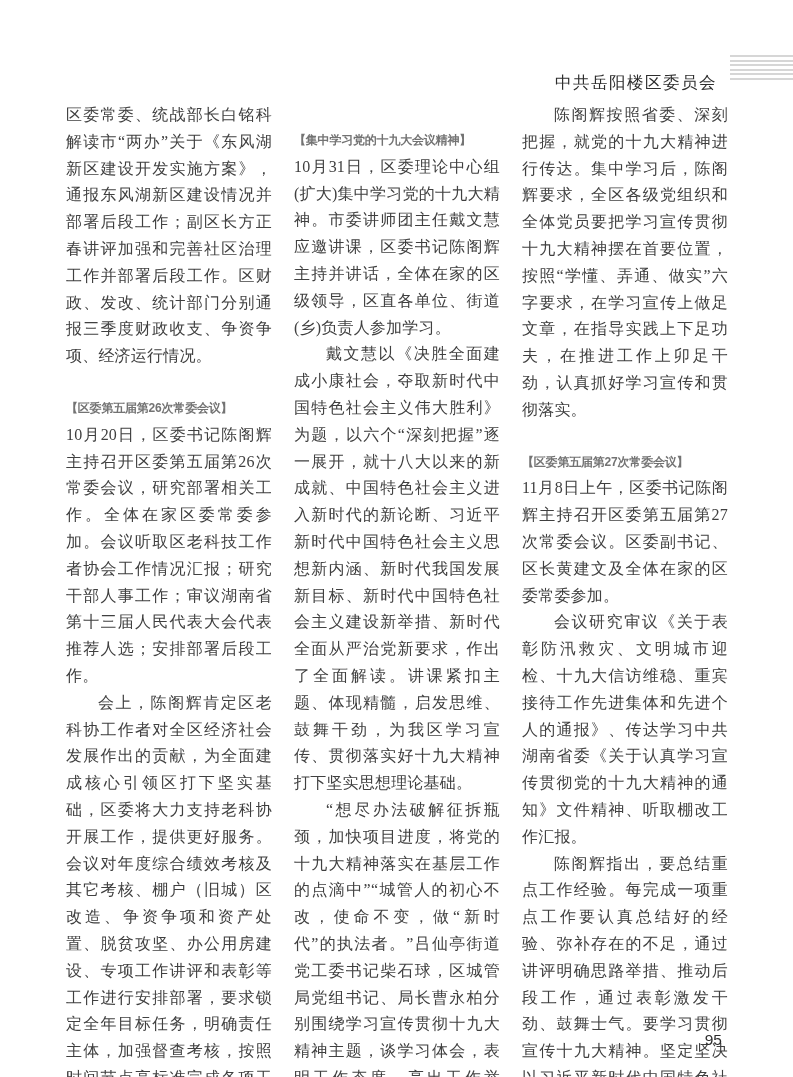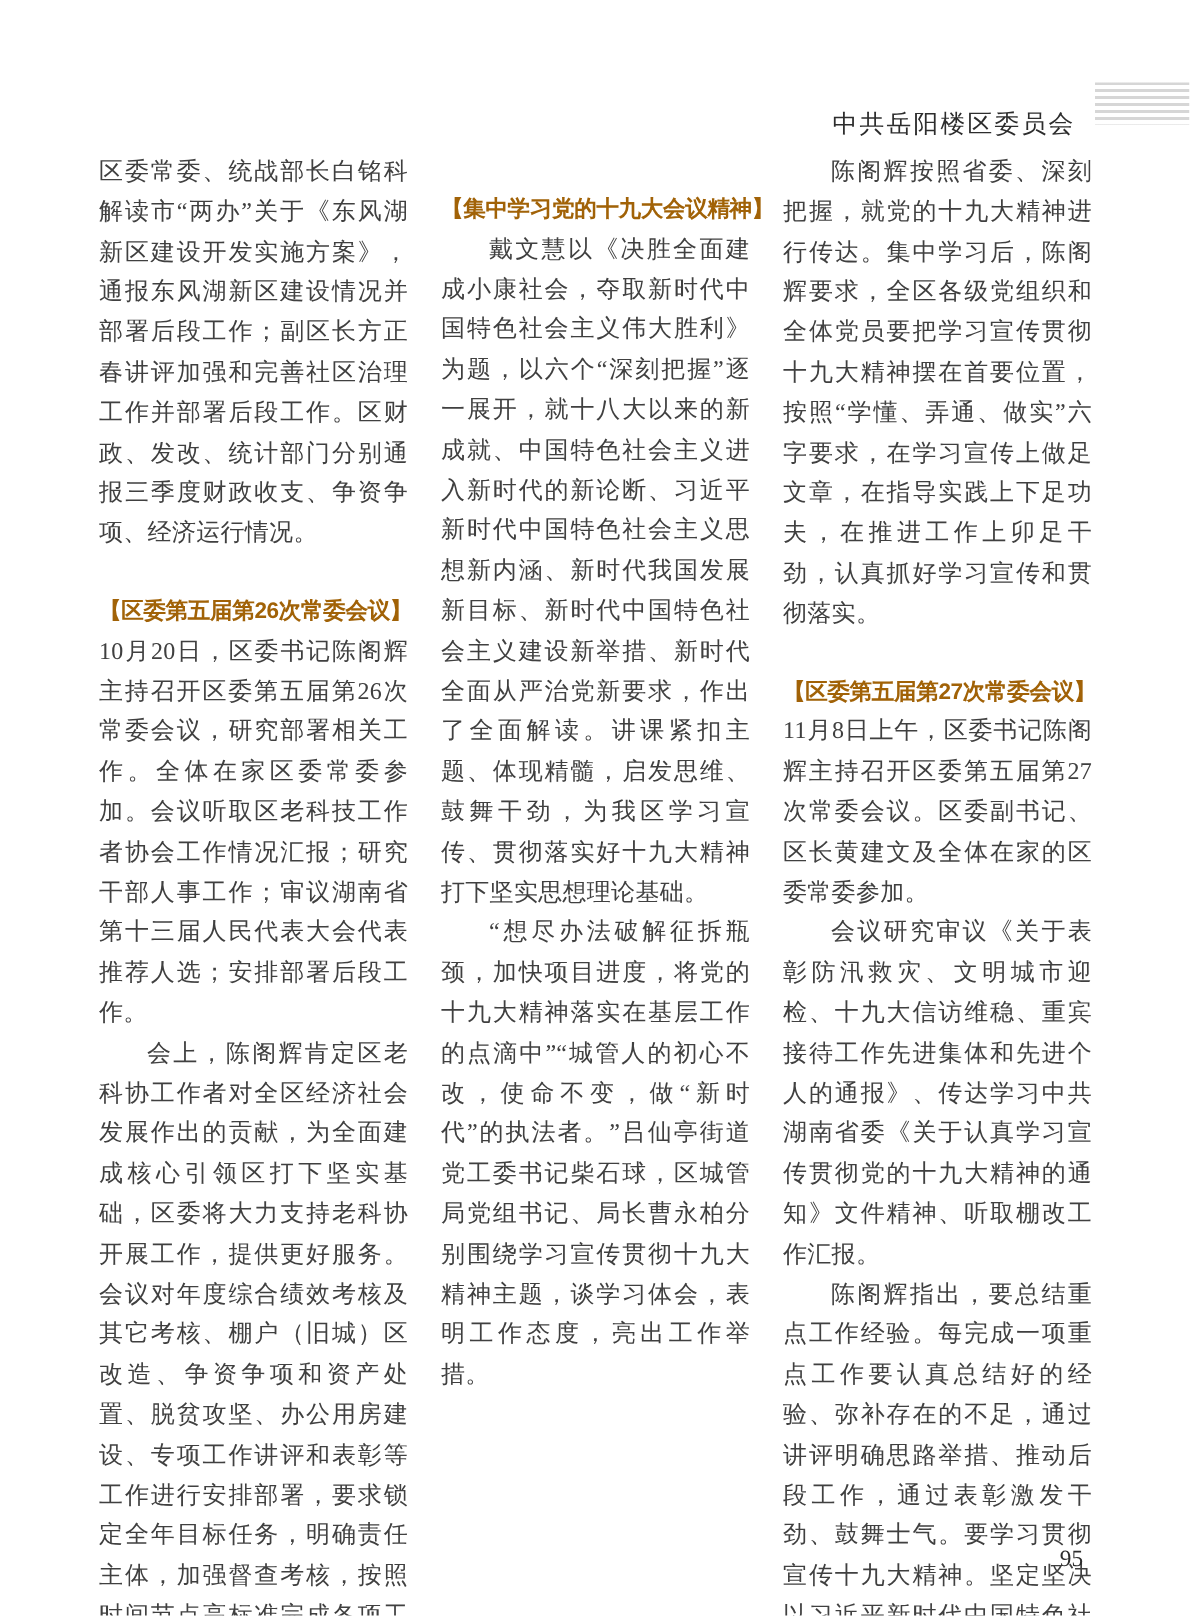--- a/index.html
+++ b/index.html
@@ -50,54 +50,55 @@
     font-size: 16px;
     line-height: 26.8px;
     text-align: justify;
     text-justify: inter-ideograph;
     letter-spacing: 0.2px;
     color: #404040;
   }
   .column p.para.indent { text-indent: 2em; }
   .column h3.heading {
     font-family: "Liberation Sans", "DejaVu Sans", sans-serif;
-    font-size: 15px;
+    font-size: 12px;
     font-weight: bold;
-    color: #a16207;
+    color: #737373;
     line-height: 26.8px;
     margin-top: 25px;
     letter-spacing: -0.2px;
     white-space: nowrap;
   }
   .column > :first-child { margin-top: 0; }
   .page-number {
     position: absolute;
     right: 71px; bottom: 28px;
     font-size: 15.5px;
     color: #2d2d2d;
-    font-family: Liberation Serif, serif;
+    font-family: Liberation Sans, sans-serif;
   }
 </style>
 </head>
 <body>
 
 <header class="page-header">
   <span class="header-title">中共岳阳楼区委员会</span>
   <div class="header-lines"></div>
 </header>
 
 <main class="content">
   <section class="column">
       <p class="para">区委常委、统战部长白铭科解读市“两办”关于《东风湖新区建设开发实施方案》，通报东风湖新区建设情况并部署后段工作；副区长方正春讲评加强和完善社区治理工作并部署后段工作。区财政、发改、统计部门分别通报三季度财政收支、争资争项、经济运行情况。</p>
       <h3 class="heading">【区委第五届第26次常委会议】</h3>
       <p class="para">10月20日，区委书记陈阁辉主持召开区委第五届第26次常委会议，研究部署相关工作。全体在家区委常委参加。会议听取区老科技工作者协会工作情况汇报；研究干部人事工作；审议湖南省第十三届人民代表大会代表推荐人选；安排部署后段工作。</p>
       <p class="para indent">会上，陈阁辉肯定区老科协工作者对全区经济社会发展作出的贡献，为全面建成核心引领区打下坚实基础，区委将大力支持老科协开展工作，提供更好服务。会议对年度综合绩效考核及其它考核、棚户（旧城）区改造、争资争项和资产处置、脱贫攻坚、办公用房建设、专项工作讲评和表彰等工作进行安排部署，要求锁定全年目标任务，明确责任主体，加强督查考核，按照时间节点高标准完成各项工作。会议还研究了其他事项。</p>
     </section>
   <section class="column">
       <h3 class="heading">【集中学习党的十九大会议精神】</h3>
+      <p class="para">10月31日，区委理论中心组(扩大)集中学习党的十九大精神。市委讲师团主任戴文慧应邀讲课，区委书记陈阁辉主持并讲话，全体在家的区级领导，区直各单位、街道(乡)负责人参加学习。</p>
       <p class="para indent">戴文慧以《决胜全面建成小康社会，夺取新时代中国特色社会主义伟大胜利》为题，以六个“深刻把握”逐一展开，就十八大以来的新成就、中国特色社会主义进入新时代的新论断、习近平新时代中国特色社会主义思想新内涵、新时代我国发展新目标、新时代中国特色社会主义建设新举措、新时代全面从严治党新要求，作出了全面解读。讲课紧扣主题、体现精髓，启发思维、鼓舞干劲，为我区学习宣传、贯彻落实好十九大精神打下坚实思想理论基础。</p>
       <p class="para indent">“想尽办法破解征拆瓶颈，加快项目进度，将党的十九大精神落实在基层工作的点滴中”“城管人的初心不改，使命不变，做“新时代”的执法者。”吕仙亭街道党工委书记柴石球，区城管局党组书记、局长曹永柏分别围绕学习宣传贯彻十九大精神主题，谈学习体会，表明工作态度，亮出工作举措。</p>
     </section>
   <section class="column">
       <p class="para indent">陈阁辉按照省委、深刻把握，就党的十九大精神进行传达。集中学习后，陈阁辉要求，全区各级党组织和全体党员要把学习宣传贯彻十九大精神摆在首要位置，按照“学懂、弄通、做实”六字要求，在学习宣传上做足文章，在指导实践上下足功夫，在推进工作上卯足干劲，认真抓好学习宣传和贯彻落实。</p>
       <h3 class="heading">【区委第五届第27次常委会议】</h3>
       <p class="para">11月8日上午，区委书记陈阁辉主持召开区委第五届第27次常委会议。区委副书记、区长黄建文及全体在家的区委常委参加。</p>
       <p class="para indent">会议研究审议《关于表彰防汛救灾、文明城市迎检、十九大信访维稳、重宾接待工作先进集体和先进个人的通报》、传达学习中共湖南省委《关于认真学习宣传贯彻党的十九大精神的通知》文件精神、听取棚改工作汇报。</p>
       <p class="para indent">陈阁辉指出，要总结重点工作经验。每完成一项重点工作要认真总结好的经验、弥补存在的不足，通过讲评明确思路举措、推动后段工作，通过表彰激发干劲、鼓舞士气。要学习贯彻宣传十九大精神。坚定坚决以习近平新时代中国特色社会主义思想武装头脑、指</p>
     </section>

